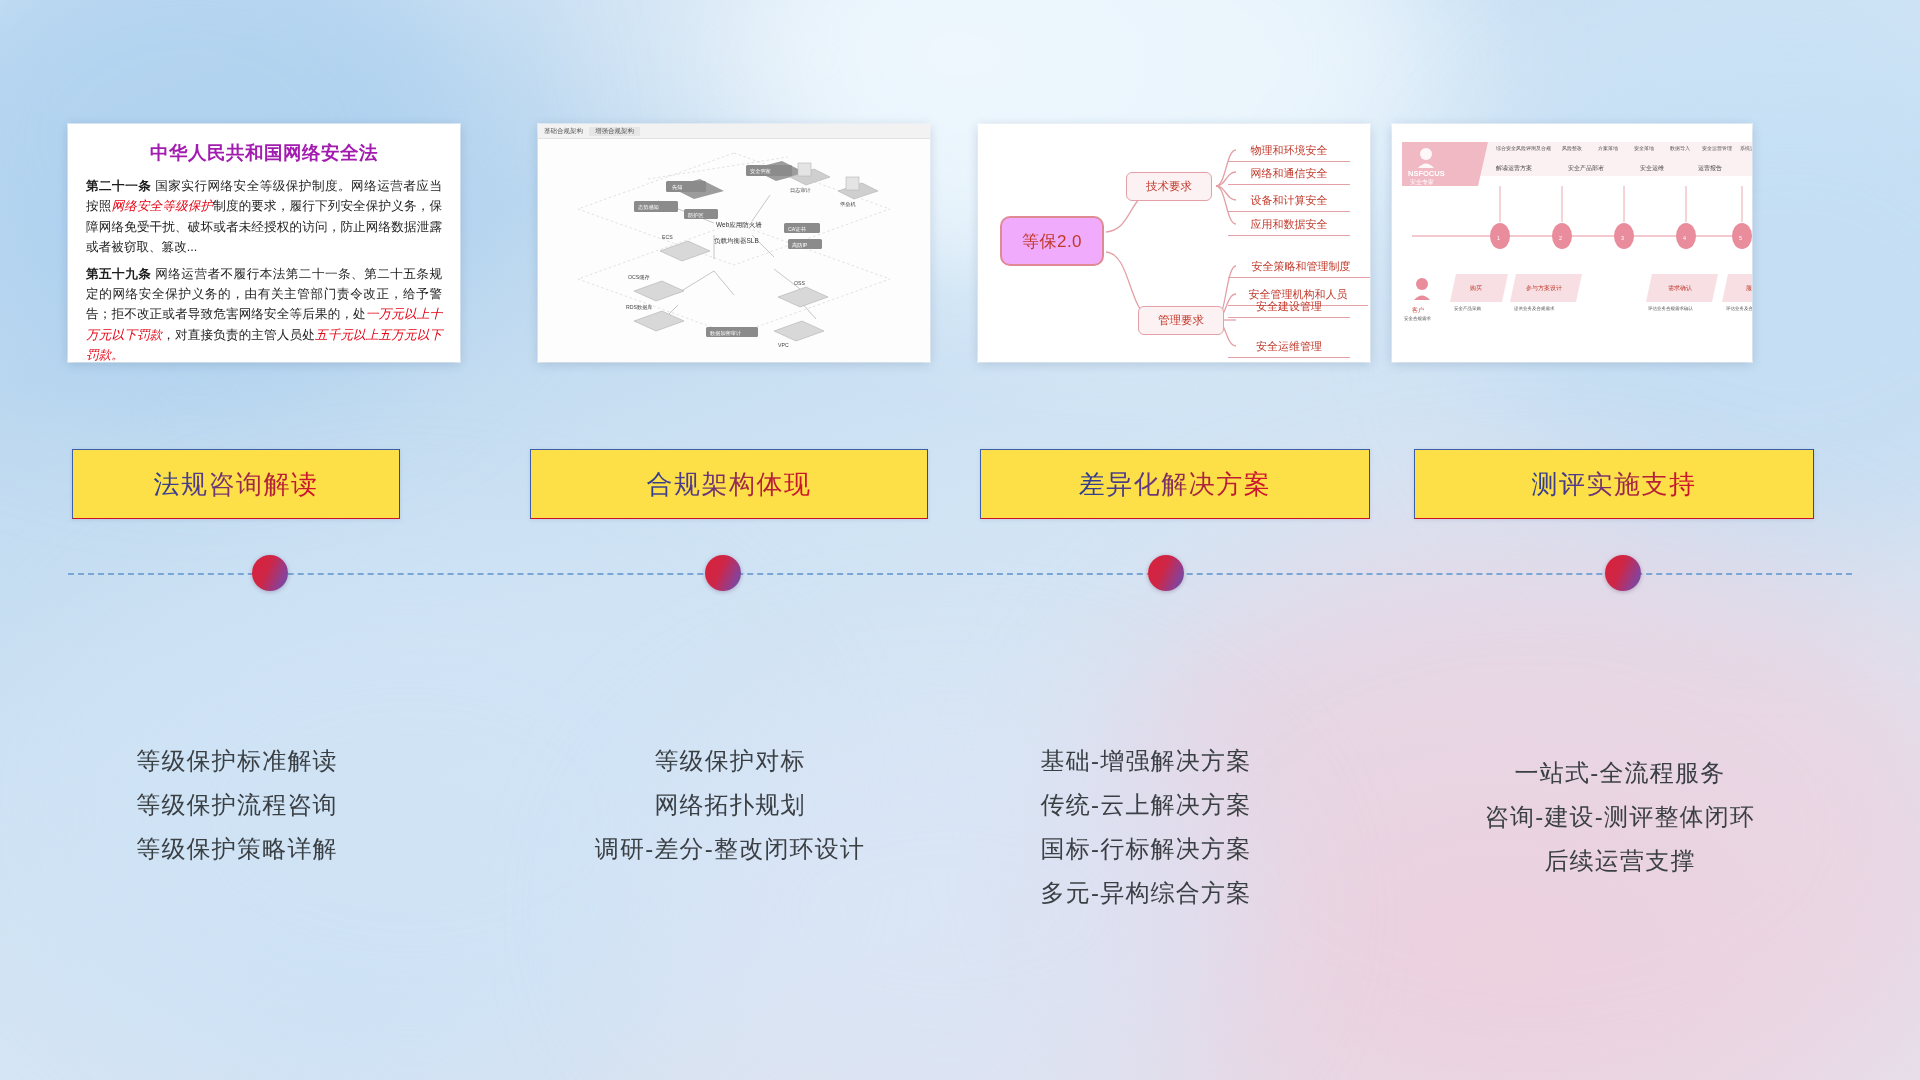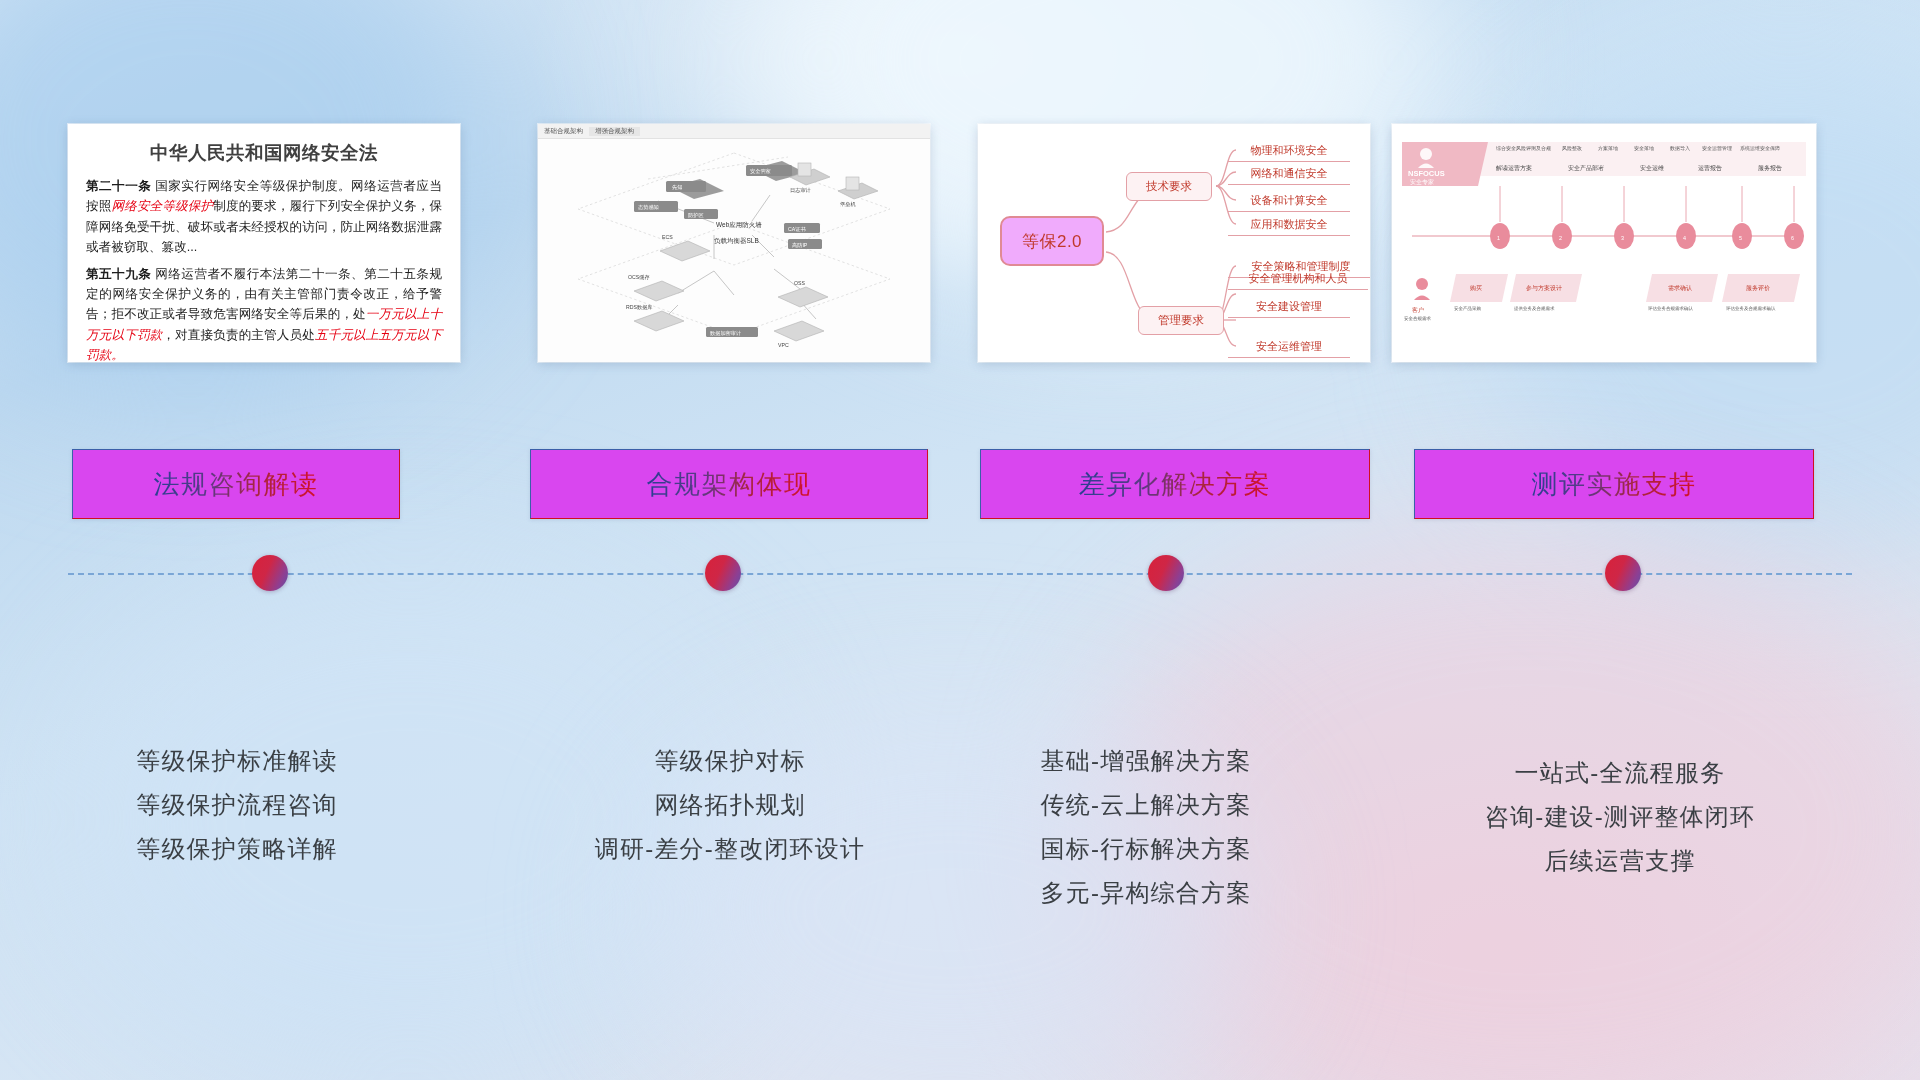--- a/index.html
+++ b/index.html
@@ -29,25 +29,25 @@
   .cards { position:absolute; left:0; top:124px; width:1920px; height:238px; }
   .card {
     position:absolute; top:0; width:392px; height:238px;
     background:#fff;
     box-shadow:0 2px 10px rgba(60,90,130,0.22), 0 0 0 1px rgba(255,255,255,0.6);
     overflow:hidden;
   }
   .card.c1 { left:68px; }
   .card.c2 { left:538px; }
   .card.c3 { left:978px; width:392px; }
-  .card.c4 { left:1392px; width:424px; }
+  .card.c4 { left:1392px; width:360px; }
 
   
   .law { padding:16px 18px 0 18px; }
-  .law h3 { text-align:center; font-size:18.5px; font-weight:bold; color:#404040; letter-spacing:.5px; margin-bottom:11px; }
+  .law h3 { text-align:center; font-size:18.5px; font-weight:bold; color:#a21caf; letter-spacing:.5px; margin-bottom:11px; }
   .law p { font-size:12.6px; line-height:1.62; color:#1d1d1d; text-align:justify; }
   .law p + p { margin-top:6px; }
   .law b { font-weight:bold; }
   .law .r { color:#e60012;font-style:italic; }
 
   
   .arch { position:relative; width:100%; height:100%; background:#fdfdfd; }
   .arch .tabs { position:absolute; left:0; top:0; width:100%; height:15px; background:#f2f2f2; border-bottom:1px solid #e2e2e2; display:flex; align-items:center; }
   .arch .tabs span { font-size:6.5px; color:#555; padding:0 6px; }
   .arch .tabs span.sel { background:#e6e6e6; }
@@ -84,21 +84,21 @@
   .nsf { position:relative; width:100%; height:100%; background:#fff; padding:10px; }
   .nsf svg { position:absolute; left:0; top:0; }
   .nt { font-size:5px; fill:#555; font-family:"Liberation Sans",sans-serif; }
   .ntw { font-size:5.4px; fill:#fff; font-family:"Liberation Sans",sans-serif; }
   .ntr { font-size:6px; fill:#c0392b; font-family:"Liberation Sans",sans-serif; }
 
   
   .labels { position:absolute; left:0; top:449px; width:1920px; height:70px; }
   .lbox {
     position:absolute; top:0; height:70px;
-    background:#d946ef;
+    background:#fde047;
     border-top:1.6px solid #3b5fa8;
     border-left:1.6px solid #3b5fa8;
     border-right:1.6px solid #d01020;
     border-bottom:1.6px solid #d01020;
     display:flex; align-items:center; justify-content:center;
     box-shadow:0 1px 4px rgba(40,70,120,0.13);
   }
   .lbox span {
     font-size:26px; letter-spacing:1.5px; font-weight:500;
     background:linear-gradient(90deg,#2b3f91 0%,#5a3a86 32%,#a8253f 62%,#d4102a 100%);
@@ -263,21 +263,21 @@
           </g>
         </svg>
         <div class="root">等保2.0</div>
         <div class="mid m1">技术要求</div>
         <div class="mid m2">管理要求</div>
         <div class="leaf" style="top:16px">物理和环境安全</div>
         <div class="leaf" style="top:39px">网络和通信安全</div>
         <div class="leaf" style="top:66px">设备和计算安全</div>
         <div class="leaf" style="top:90px">应用和数据安全</div>
         <div class="leaf" style="top:132px; width:146px">安全策略和管理制度</div>
-        <div class="leaf" style="top:144px; width:140px">安全管理机构和人员</div>
+        <div class="leaf" style="top:160px; width:140px">安全管理机构和人员</div>
         <div class="leaf" style="top:172px">安全建设管理</div>
         <div class="leaf" style="top:212px">安全运维管理</div>
       </div>
     </div>
 
     <div class="card c4">
       <div class="nsf">
         <svg width="424" height="238" viewBox="0 0 424 238">
 
           <polygon points="10,18 414,18 414,52 10,52" fill="#f7e3e8" opacity="0.55"></polygon>

